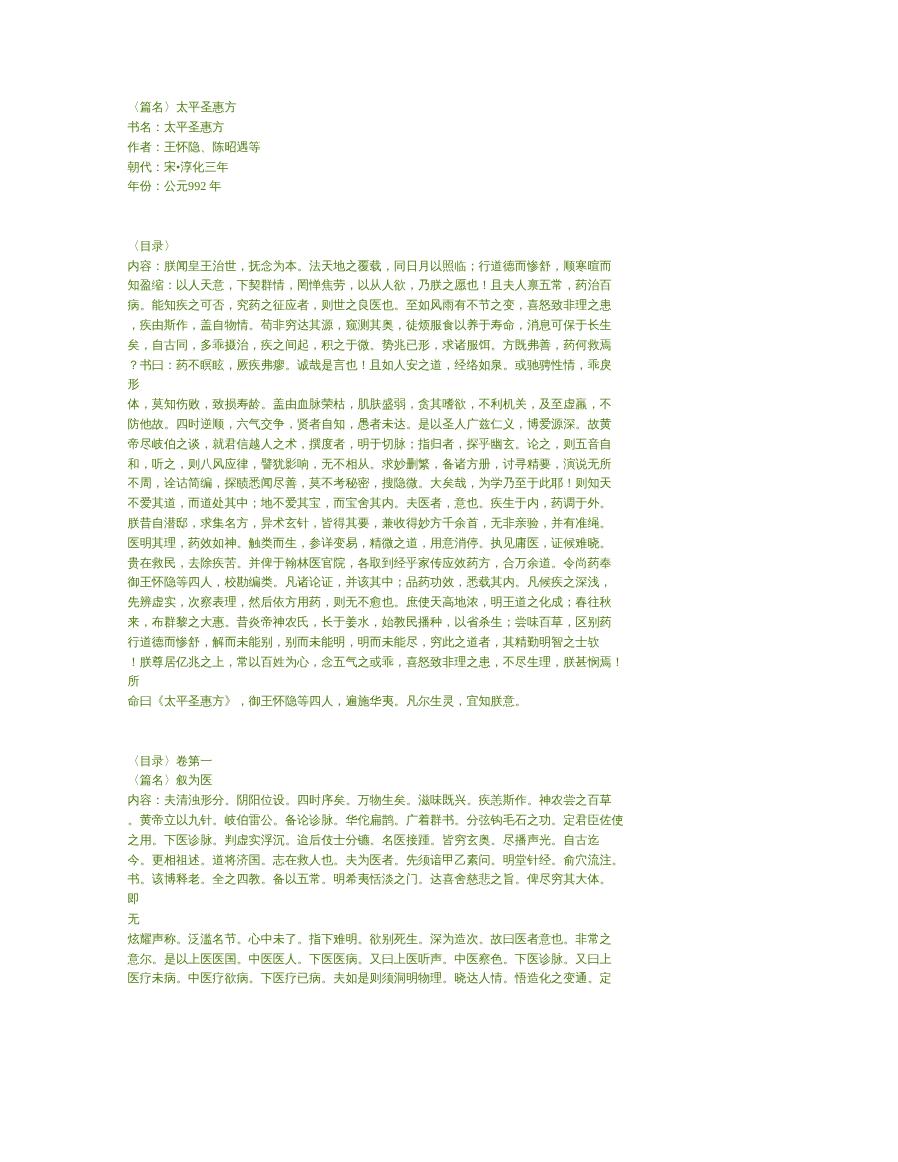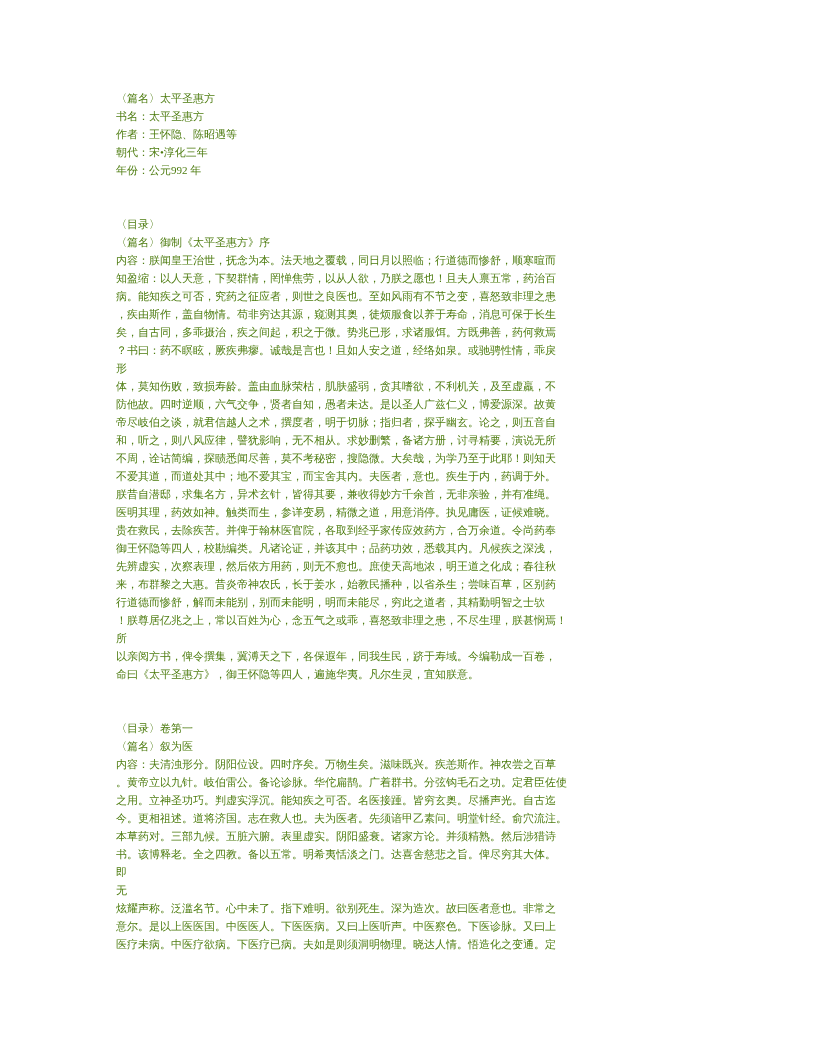--- a/index.html
+++ b/index.html
@@ -36,21 +36,20 @@
 <div class="page">
   <div class="text-block" id="text-block">
       <div class="text-line">〈篇名〉太平圣惠方</div>
       <div class="text-line">书名：太平圣惠方</div>
       <div class="text-line">作者：王怀隐、陈昭遇等</div>
       <div class="text-line">朝代：宋•淳化三年</div>
       <div class="text-line">年份：公元992 年</div>
       <div class="blank-line">&nbsp;</div>
       <div class="blank-line">&nbsp;</div>
       <div class="text-line">〈目录〉</div>
-      <div class="text-line">〈篇名〉御制《太平圣惠方》序</div>
       <div class="text-line">内容：朕闻皇王治世，抚念为本。法天地之覆载，同日月以照临；行道德而惨舒，顺寒暄而</div>
       <div class="text-line">知盈缩：以人天意，下契群情，罔惮焦劳，以从人欲，乃朕之愿也！且夫人禀五常，药治百</div>
       <div class="text-line">病。能知疾之可否，究药之征应者，则世之良医也。至如风雨有不节之变，喜怒致非理之患</div>
       <div class="text-line">，疾由斯作，盖自物情。苟非穷达其源，窥测其奥，徒烦服食以养于寿命，消息可保于长生</div>
       <div class="text-line">矣，自古同，多乖摄治，疾之间起，积之于微。势兆已形，求诸服饵。方既弗善，药何救焉</div>
       <div class="text-line">？书曰：药不瞑眩，厥疾弗瘳。诚哉是言也！且如人安之道，经络如泉。或驰骋性情，乖戾</div>
       <div class="text-line">形</div>
       <div class="text-line">体，莫知伤败，致损寿龄。盖由血脉荣枯，肌肤盛弱，贪其嗜欲，不利机关，及至虚羸，不</div>
       <div class="text-line">防他故。四时逆顺，六气交争，贤者自知，愚者未达。是以圣人广兹仁义，博爱源深。故黄</div>
       <div class="text-line">帝尽岐伯之谈，就君信越人之术，撰度者，明于切脉；指归者，探乎幽玄。论之，则五音自</div>
@@ -59,31 +58,29 @@
       <div class="text-line">不爱其道，而道处其中；地不爱其宝，而宝舍其内。夫医者，意也。疾生于内，药调于外。</div>
       <div class="text-line">朕昔自潜邸，求集名方，异术玄针，皆得其要，兼收得妙方千余首，无非亲验，并有准绳。</div>
       <div class="text-line">医明其理，药效如神。触类而生，参详变易，精微之道，用意消停。执见庸医，证候难晓。</div>
       <div class="text-line">贵在救民，去除疾苦。并俾于翰林医官院，各取到经乎家传应效药方，合万余道。令尚药奉</div>
       <div class="text-line">御王怀隐等四人，校勘编类。凡诸论证，并该其中；品药功效，悉载其内。凡候疾之深浅，</div>
       <div class="text-line">先辨虚实，次察表理，然后依方用药，则无不愈也。庶使天高地浓，明王道之化成；春往秋</div>
       <div class="text-line">来，布群黎之大惠。昔炎帝神农氏，长于姜水，始教民播种，以省杀生；尝味百草，区别药</div>
       <div class="text-line">行道德而惨舒，解而未能别，别而未能明，明而未能尽，穷此之道者，其精勤明智之士欤</div>
       <div class="text-line">！朕尊居亿兆之上，常以百姓为心，念五气之或乖，喜怒致非理之患，不尽生理，朕甚悯焉！</div>
       <div class="text-line">所</div>
-      <div class="text-line">以亲阅方书，俾令撰集，冀溥天之下，各保遐年，同我生民，跻于寿域。今编勒成一百卷，</div>
       <div class="text-line">命曰《太平圣惠方》，御王怀隐等四人，遍施华夷。凡尔生灵，宜知朕意。</div>
       <div class="blank-line">&nbsp;</div>
       <div class="blank-line">&nbsp;</div>
       <div class="text-line">〈目录〉卷第一</div>
       <div class="text-line">〈篇名〉叙为医</div>
       <div class="text-line">内容：夫清浊形分。阴阳位设。四时序矣。万物生矣。滋味既兴。疾恙斯作。神农尝之百草</div>
       <div class="text-line">。黄帝立以九针。岐伯雷公。备论诊脉。华佗扁鹊。广着群书。分弦钩毛石之功。定君臣佐使</div>
-      <div class="text-line">之用。立神圣功巧。判虚实浮沉。能知疾之可否。名医接踵。皆穷玄奥。尽播声光。自古迄</div>
+      <div class="text-line">之用。下医诊脉。判虚实浮沉。迨后伎士分镳。名医接踵。皆穷玄奥。尽播声光。自古迄</div>
       <div class="text-line">今。更相祖述。道将济国。志在救人也。夫为医者。先须谙甲乙素问。明堂针经。俞穴流注。</div>
-      <div class="text-line">本草药对。三部九候。五脏六腑。表里虚实。阴阳盛衰。诸家方论。并须精熟。然后涉猎诗</div>
       <div class="text-line">书。该博释老。全之四教。备以五常。明希夷恬淡之门。达喜舍慈悲之旨。俾尽穷其大体。</div>
       <div class="text-line">即</div>
       <div class="text-line">无</div>
       <div class="text-line">炫耀声称。泛滥名节。心中未了。指下难明。欲别死生。深为造次。故曰医者意也。非常之</div>
       <div class="text-line">意尔。是以上医医国。中医医人。下医医病。又曰上医听声。中医察色。下医诊脉。又曰上</div>
       <div class="text-line">医疗未病。中医疗欲病。下医疗已病。夫如是则须洞明物理。晓达人情。悟造化之变通。定</div>
     </div>
 </div>
 
 </body></html>

